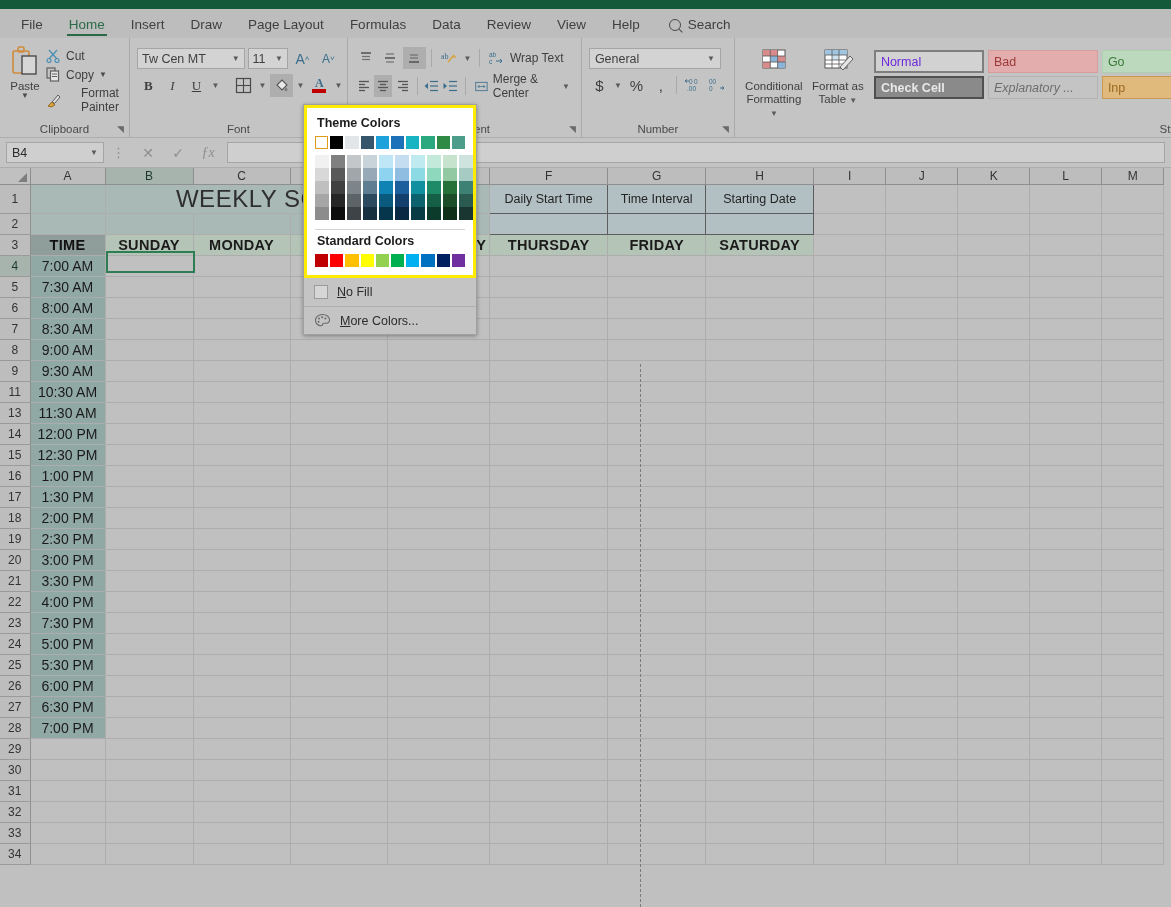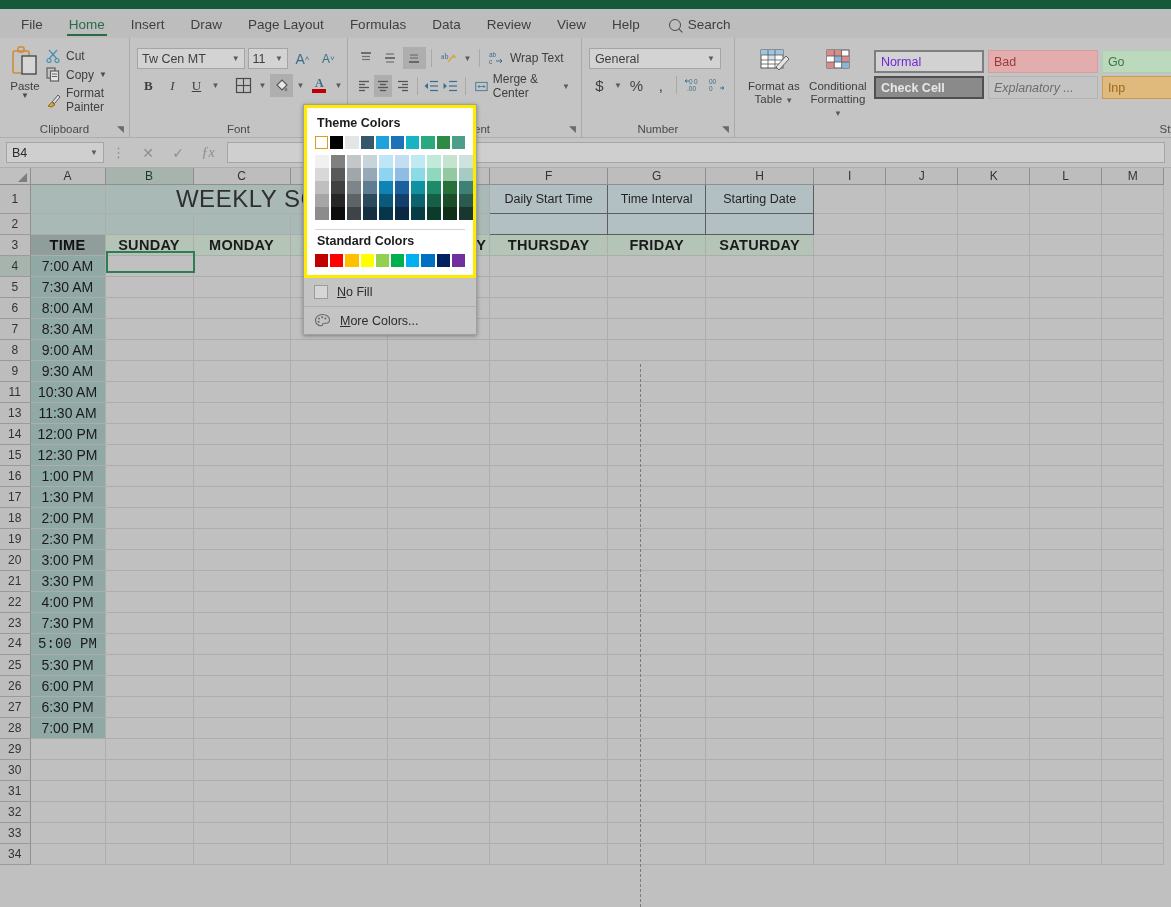--- a/index.html
+++ b/index.html
@@ -68,21 +68,21 @@
     position: absolute; bottom: 3px; right: 5px;
     font-size: 9px; color: #6a6a6a;
   }
   .gbody { display: flex; padding: 2px 7px 0 7px; flex: 1; }
 
   
   .paste-col { display:flex; flex-direction:column; align-items:center; width: 48px; padding-top: 2px;}
   .paste-ic { width: 30px; height: 34px; position: relative; }
   .paste-lbl { font-size: 11.5px; color: #3f3f3f; margin-top: 1px; }
   .caret-dn { font-size: 8px; color: #4a4a4a; line-height: 8px; }
-  .clip-right { display: flex; flex-direction: column; gap: 2px; padding-top: 4px; }
+  .clip-right { display: flex; flex-direction: column; gap: 2px; padding-top: 4px; text-align: right; }
   .cbtn { display: flex; align-items: center; gap: 5px; font-size: 12px; color: #3f3f3f; padding: 1px 3px;}
   .cbtn svg { flex: none; }
 
   
   .fontrow1 { display: flex; align-items: center; gap: 3px; margin-bottom: 4px; }
   .fontrow2 { display: flex; align-items: center; gap: 1px; }
   .fname {
     width: 113px; height: 21px; background: #d3d3d3; border: 1px solid #a5a5a5;
     font-size: 12.5px; color: #3f3f3f; padding: 2px 4px;
     display: flex; align-items: center; justify-content: space-between;
@@ -509,38 +509,20 @@
           </svg>
         </div>
       </div>
     </div>
     <div class="glabel">Number</div>
     <div class="glaunch">◥</div>
   </div>
 
   <div class="rgroup" style="flex:1">
     <div class="gbody" style="padding-top:5px">
-      <div class="bigbtn">
-        <svg width="36" height="30" viewBox="0 0 36 30">
-          <rect x="5" y="2" width="22" height="18" fill="#fff" stroke="#555" stroke-width="1"></rect>
-          <rect x="5" y="2" width="22" height="5" fill="#9fc5e0"></rect>
-          <rect x="12" y="7" width="7" height="5" fill="#cfe2f0"></rect>
-          <line x1="12" y1="2" x2="12" y2="20" stroke="#555" stroke-width=".8"></line>
-          <line x1="19" y1="2" x2="19" y2="20" stroke="#555" stroke-width=".8"></line>
-          <line x1="5" y1="7" x2="27" y2="7" stroke="#555" stroke-width=".8"></line>
-          <line x1="5" y1="12" x2="27" y2="12" stroke="#555" stroke-width=".8"></line>
-          <line x1="5" y1="16" x2="27" y2="16" stroke="#555" stroke-width=".8"></line>
-          <path d="M20 19 L30 8 L33 11 L23 22 Z" fill="#e4e4e4" stroke="#555" stroke-width=".9"></path>
-        </svg>
-        <span class="lbl">
-          <span>Format as</span><br>
-          <span>Table</span>
-          <span class="mini-caret">▼</span>
-        </span>
-      </div>
       <div class="bigbtn">
         <svg width="36" height="30" viewBox="0 0 36 30">
           <rect x="7" y="2" width="22" height="18" fill="#fff" stroke="#555" stroke-width="1"></rect>
           <rect x="7" y="2" width="7.3" height="6" fill="#d98b8b"></rect>
           <rect x="14.3" y="2" width="7.3" height="6" fill="#d98b8b"></rect>
           <rect x="7" y="8" width="7.3" height="6" fill="#fff"></rect>
           <rect x="14.3" y="8" width="7.3" height="6" fill="#8ab4d8"></rect>
           <rect x="21.6" y="8" width="7.4" height="6" fill="#d98b8b"></rect>
           <rect x="7" y="14" width="7.3" height="6" fill="#d98b8b"></rect>
           <rect x="21.6" y="14" width="7.4" height="6" fill="#8ab4d8"></rect>
@@ -548,20 +530,38 @@
           <line x1="21.6" y1="2" x2="21.6" y2="20" stroke="#555" stroke-width=".8"></line>
           <line x1="7" y1="8" x2="29" y2="8" stroke="#555" stroke-width=".8"></line>
           <line x1="7" y1="14" x2="29" y2="14" stroke="#555" stroke-width=".8"></line>
         </svg>
         <span class="lbl">
           <span>Conditional</span><br>
           <span>Formatting</span>
           <span class="mini-caret">▼</span>
         </span>
       </div>
+      <div class="bigbtn">
+        <svg width="36" height="30" viewBox="0 0 36 30">
+          <rect x="5" y="2" width="22" height="18" fill="#fff" stroke="#555" stroke-width="1"></rect>
+          <rect x="5" y="2" width="22" height="5" fill="#9fc5e0"></rect>
+          <rect x="12" y="7" width="7" height="5" fill="#cfe2f0"></rect>
+          <line x1="12" y1="2" x2="12" y2="20" stroke="#555" stroke-width=".8"></line>
+          <line x1="19" y1="2" x2="19" y2="20" stroke="#555" stroke-width=".8"></line>
+          <line x1="5" y1="7" x2="27" y2="7" stroke="#555" stroke-width=".8"></line>
+          <line x1="5" y1="12" x2="27" y2="12" stroke="#555" stroke-width=".8"></line>
+          <line x1="5" y1="16" x2="27" y2="16" stroke="#555" stroke-width=".8"></line>
+          <path d="M20 19 L30 8 L33 11 L23 22 Z" fill="#e4e4e4" stroke="#555" stroke-width=".9"></path>
+        </svg>
+        <span class="lbl">
+          <span>Format as</span><br>
+          <span>Table</span>
+          <span class="mini-caret">▼</span>
+        </span>
+      </div>
       <div class="cellstyles">
         <div class="cstyle" style="background:#d2d2d2;color:#6d28d9;border-color:#7e7e7e;border-width:2px">
             <span>Normal</span>
           </div>
         <div class="cstyle" style="background:#e3adad;color:#9c3a38;border-color:#d79e9e">
             <span>Bad</span>
           </div>
         <div class="cstyle" style="background:#bdd9bd;color:#3a7a3a;border-color:#aecfae">
             <span>Go</span>
           </div>
@@ -939,21 +939,21 @@
           <td class="cell daycell"></td>
           <td class="cell daycell"></td>
           <td class="cell daycell"></td>
           <td class="cell daycell"></td>
           <td class="cell blank"></td>
           <td class="cell blank"></td>
           <td class="cell blank"></td>
           <td class="cell blank"></td>
           <td class="cell blank"></td>
         </tr>
-        <tr style="height: 21px; font-family: Liberation Mono, monospace;">
+        <tr style="height: 21px;">
           <th class="rowh">24</th>
           <td class="cell timecell">5:00 PM</td>
           <td class="cell daycell"></td>
           <td class="cell daycell"></td>
           <td class="cell daycell"></td>
           <td class="cell daycell"></td>
           <td class="cell daycell"></td>
           <td class="cell daycell"></td>
           <td class="cell daycell"></td>
           <td class="cell blank"></td>

